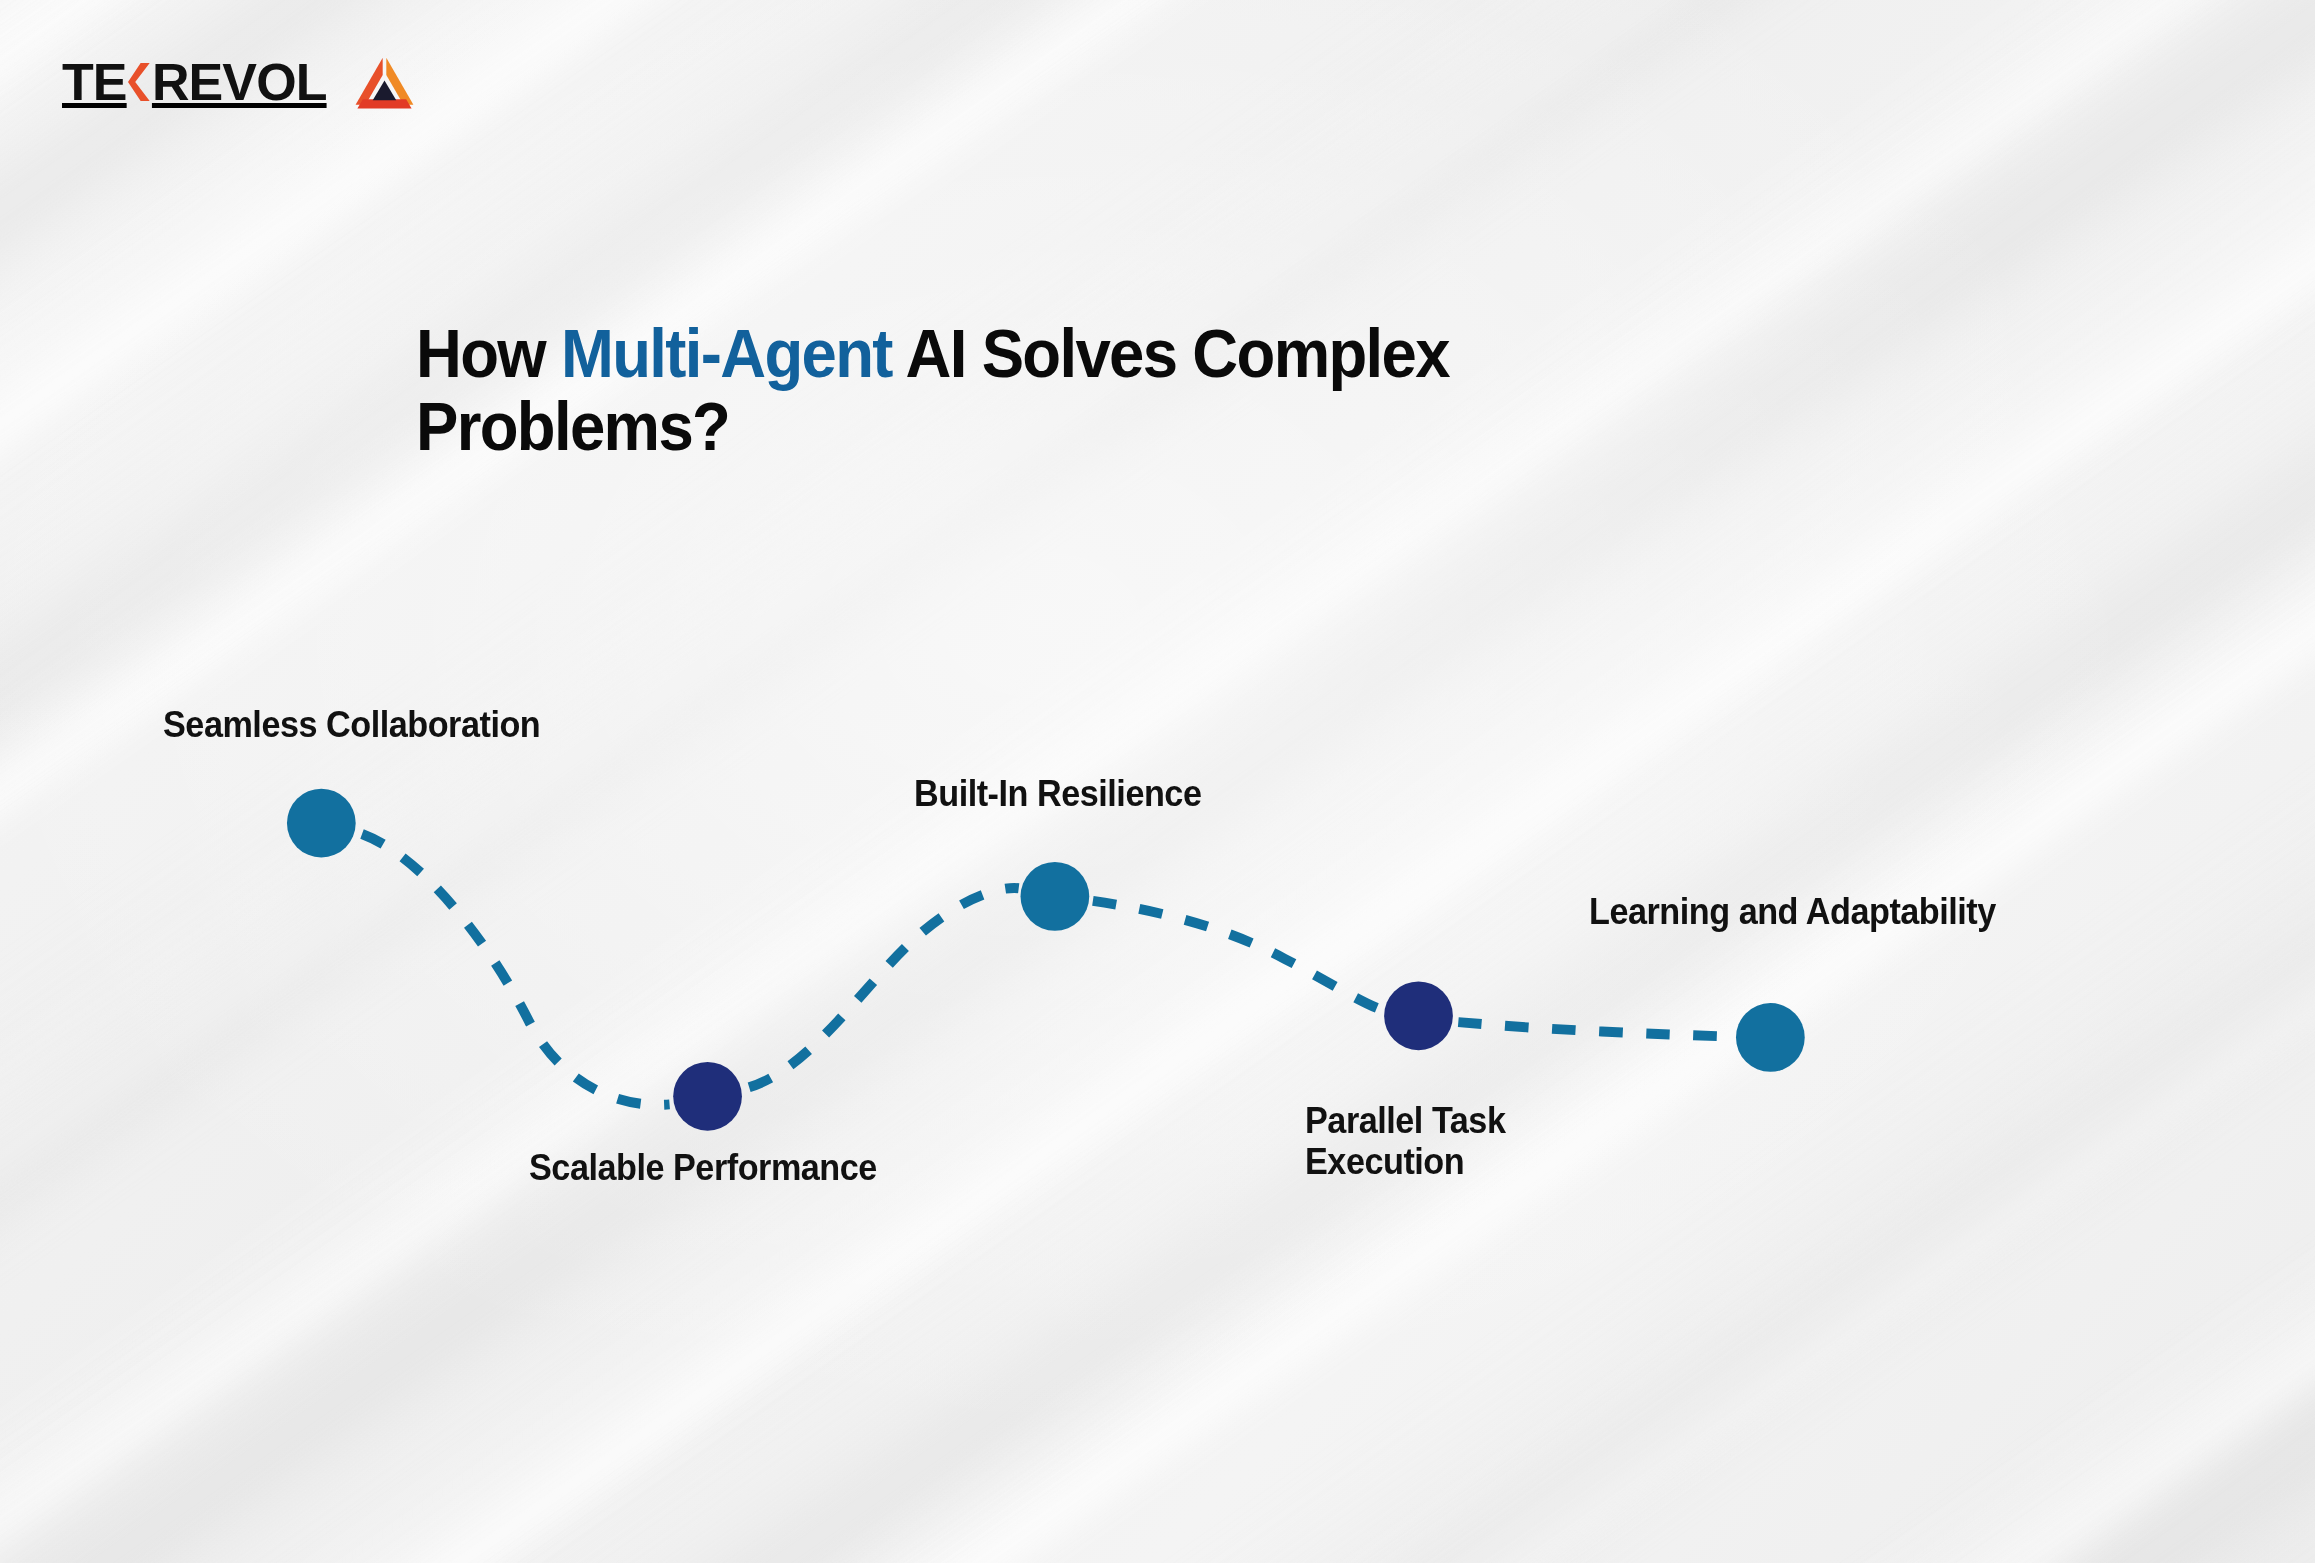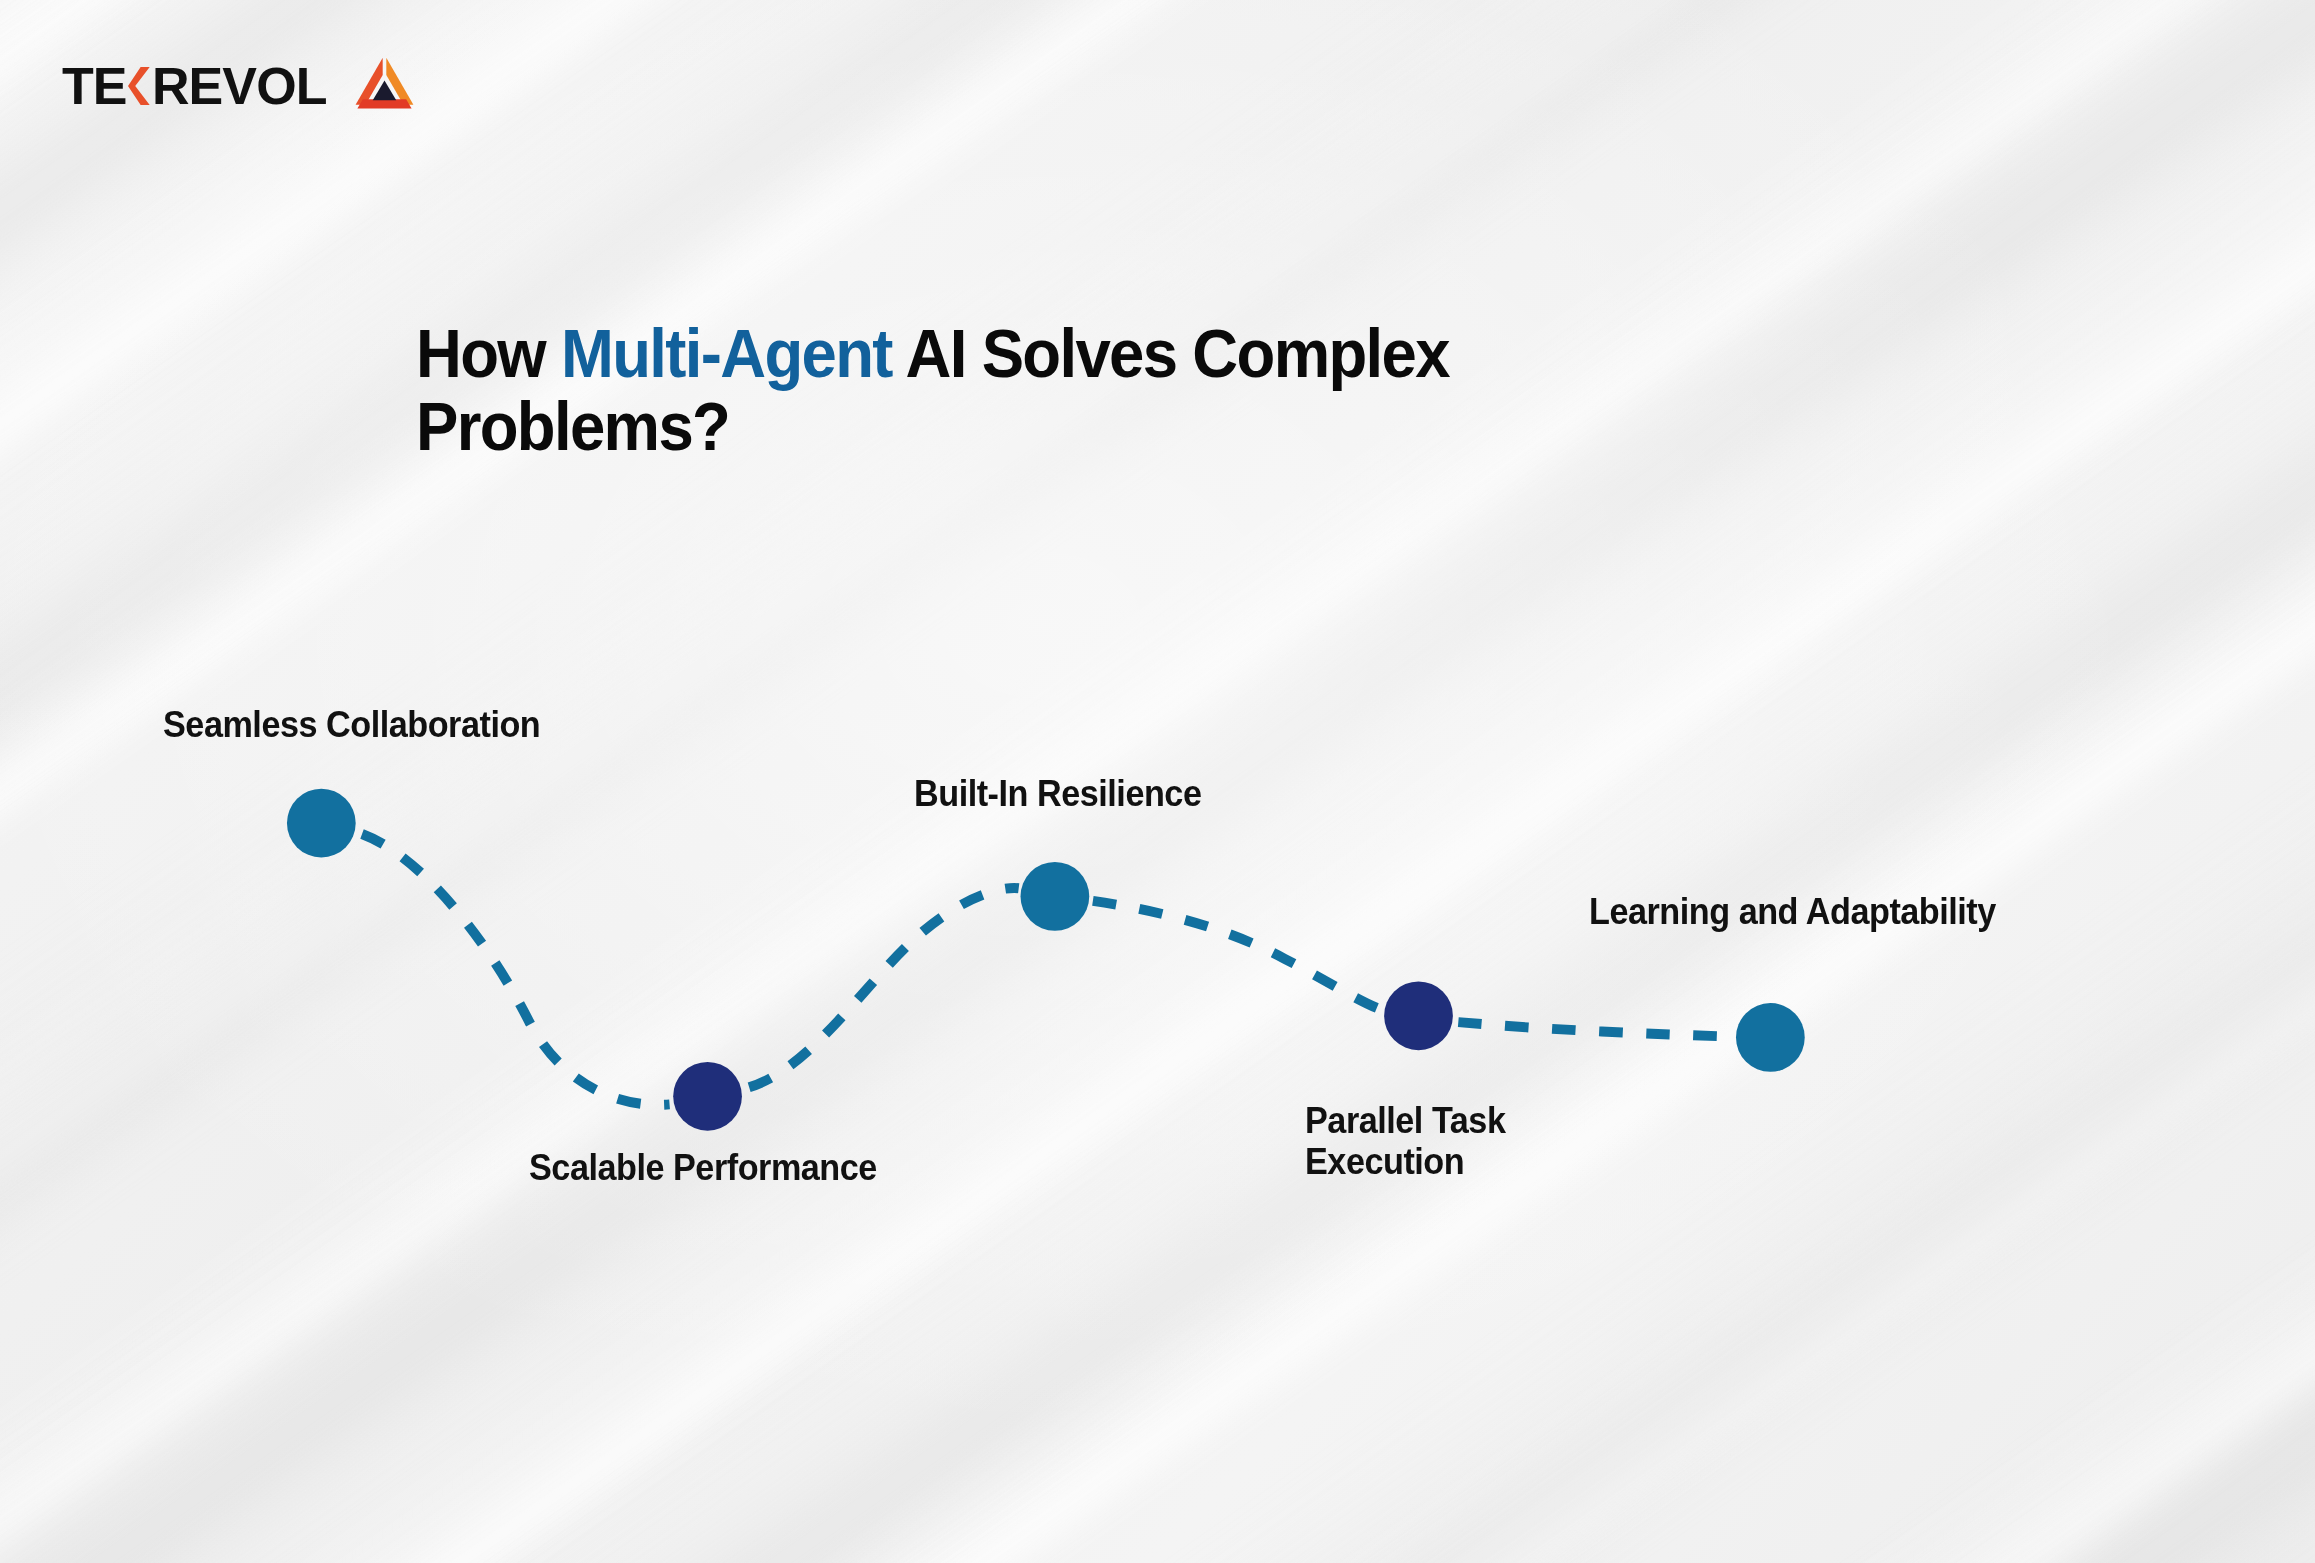--- a/index.html
+++ b/index.html
@@ -57,22 +57,23 @@
     inset: 0;
     background: radial-gradient(ellipse at 45% 40%, rgba(255,255,255,0.55) 0%, rgba(255,255,255,0.0) 62%);
   }
 
   
   #logo {
     position: absolute;
     left: 62px;
     top: 56px;
     display: flex;
-    align-items: flex-end;
+    align-items: flex-start;
     gap: 23px;
+    text-decoration: underline;
   }
   #logo-wordmark {
     font-family: "Liberation Sans", sans-serif;
     font-weight: 700;
     font-size: 52px;
     letter-spacing: -0.9px;
     color: #111111;
     line-height: 1;
     display: flex;
     align-items: center;

